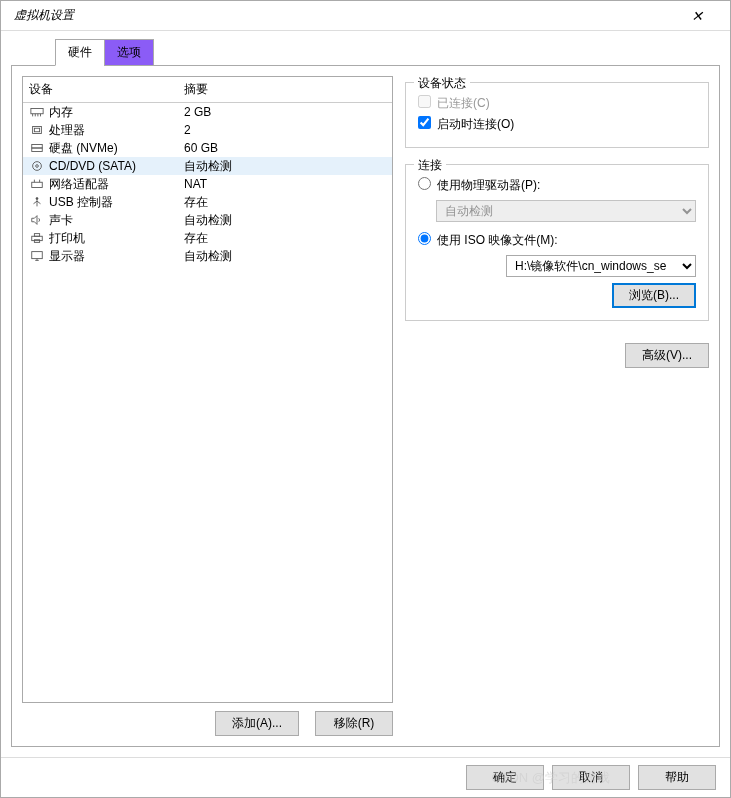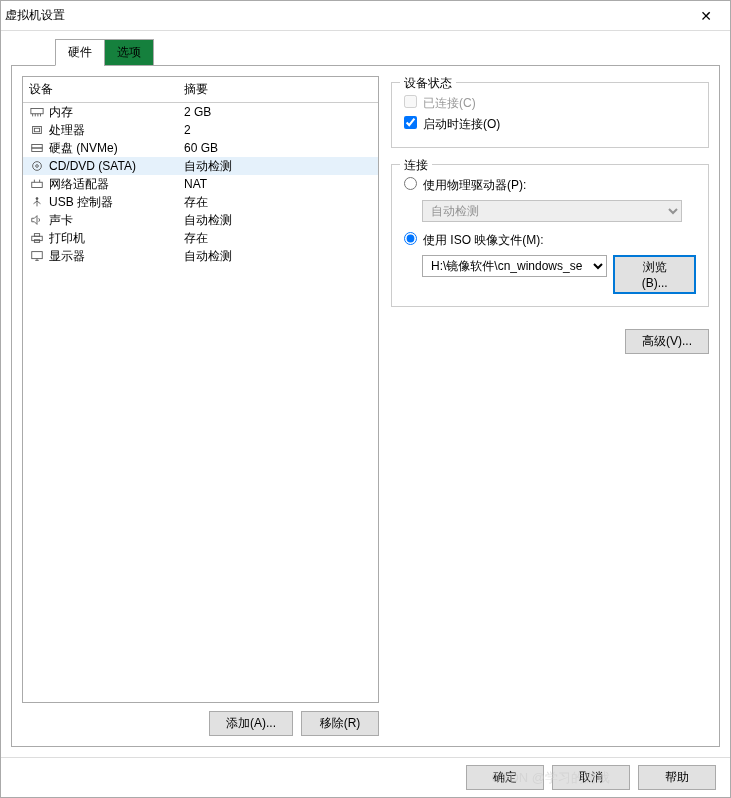--- a/index.html
+++ b/index.html
@@ -1,50 +1,50 @@
 <!DOCTYPE html>
 <html><head>
   <meta charset="utf-8">
   <style>
     * { box-sizing: border-box; margin: 0; padding: 0; }
     body { font-family: "Microsoft YaHei", "Segoe UI", sans-serif; font-size: 12px; background: #fff; color: #000; }
     .window { width: 731px; height: 798px; border: 1px solid #aaa; display: flex; flex-direction: column; background: #fff; }
-    .titlebar { height: 30px; display: flex; align-items: center; padding: 0 4px; border-bottom: 1px solid #ddd; }
+    .titlebar { height: 30px; display: flex; align-items: center; padding: 0 13px; border-bottom: 1px solid #ddd; font-style: italic; }
     .titlebar-title { flex: 1; font-size: 12px; }
     .close-btn { width: 40px; text-align: center; font-size: 14px; cursor: pointer; }
     .content { flex: 1; padding: 8px 10px 10px 10px; display: flex; flex-direction: column; }
     .tabs { display: flex; position: relative; z-index: 2; margin-left: 44px; }
     .tab { padding: 4px 12px; border: 1px solid #aaa; background: #fff; cursor: pointer; margin-right: -1px; font-size: 12px; }
     .tab.active { border-bottom: 1px solid #fff; background: #fff; }
-    .tab:not(.active) { background: #15803d; }
+    .tab:not(.active) { background: #8b5cf6; }
     .tab-body { flex: 1; border: 1px solid #aaa; margin-top: -1px; padding: 10px; display: flex; gap: 12px; }
     .left-panel { width: 398px; display: flex; flex-direction: column; }
     .device-list { flex: 1; border: 1px solid #aaa; }
     .device-header { display: flex; padding: 4px 6px; border-bottom: 1px solid #ccc; font-size: 12px; }
     .device-header .col-device { width: 155px; }
     .device-header .col-summary { flex: 1; }
     .device-row { display: flex; padding: 2px 6px; align-items: center; font-size: 12px; height: 18px; cursor: pointer; }
     .device-row.selected { background: #e5f1fb; }
     .device-row .icon { width: 16px; height: 14px; margin-right: 4px; color: #555; display: inline-flex; align-items: center; justify-content: center; }
     .device-row .icon svg { width: 14px; height: 12px; }
     .device-row .col-device { width: 155px; display: flex; align-items: center; }
     .device-row .col-summary { flex: 1; }
-    .left-buttons { display: flex; justify-content: flex-end; gap: 8px; margin-top: 8px; }
+    .left-buttons { display: flex; justify-content: flex-end; gap: 16px; margin-top: 8px; }
     .btn { padding: 3px 16px; border: 1px solid #aaa; background: #e1e1e1; cursor: pointer; font-size: 12px; font-family: inherit; min-width: 78px; text-align: center; }
     .btn.highlight { border: 2px solid #0078d7; padding: 2px 15px; }
     .right-panel { flex: 1; display: flex; flex-direction: column; gap: 10px; position: relative; }
     .fieldset { border: 1px solid #ccc; padding: 10px 12px 12px 12px; position: relative; margin-top: 6px; }
     .fieldset-legend { position: absolute; top: -8px; left: 8px; background: #fff; padding: 0 4px; font-size: 12px; }
     .checkbox-row, .radio-row { display: flex; align-items: flex-start; gap: 6px; padding: 2px 0; font-size: 12px; }
     .checkbox-row input, .radio-row input { margin: 0; }
     .checkbox-row.disabled { color: #999; }
     .indent { margin-left: 18px; margin-top: 4px; }
     .combo { width: 260px; padding: 2px 4px; border: 1px solid #aaa; font-size: 12px; font-family: inherit; height: 22px; }
     .combo.disabled { background: #e8e8e8; color: #666; }
-    .iso-row { display: flex; gap: 6px; align-items: flex-start; margin-top: 4px; margin-left: 18px; }
+    .iso-row { display: flex; gap: 6px; align-items: flex-end; margin-top: 4px; margin-left: 18px; flex-direction: column; }
     .iso-row .combo { width: 190px; background: #fff; }
     .advanced-row { display: flex; justify-content: flex-end; margin-top: 12px; }
     .footer { height: 40px; border-top: 1px solid #ddd; display: flex; justify-content: flex-end; align-items: center; gap: 8px; padding: 0 14px; position: relative; }
     .watermark { position: absolute; right: 120px; color: #ccc; font-size: 13px; opacity: 0.6; pointer-events: none; text-align: right; }
   </style>
 </head>
 <body>
 
 <div class="window">
   <div class="titlebar">

